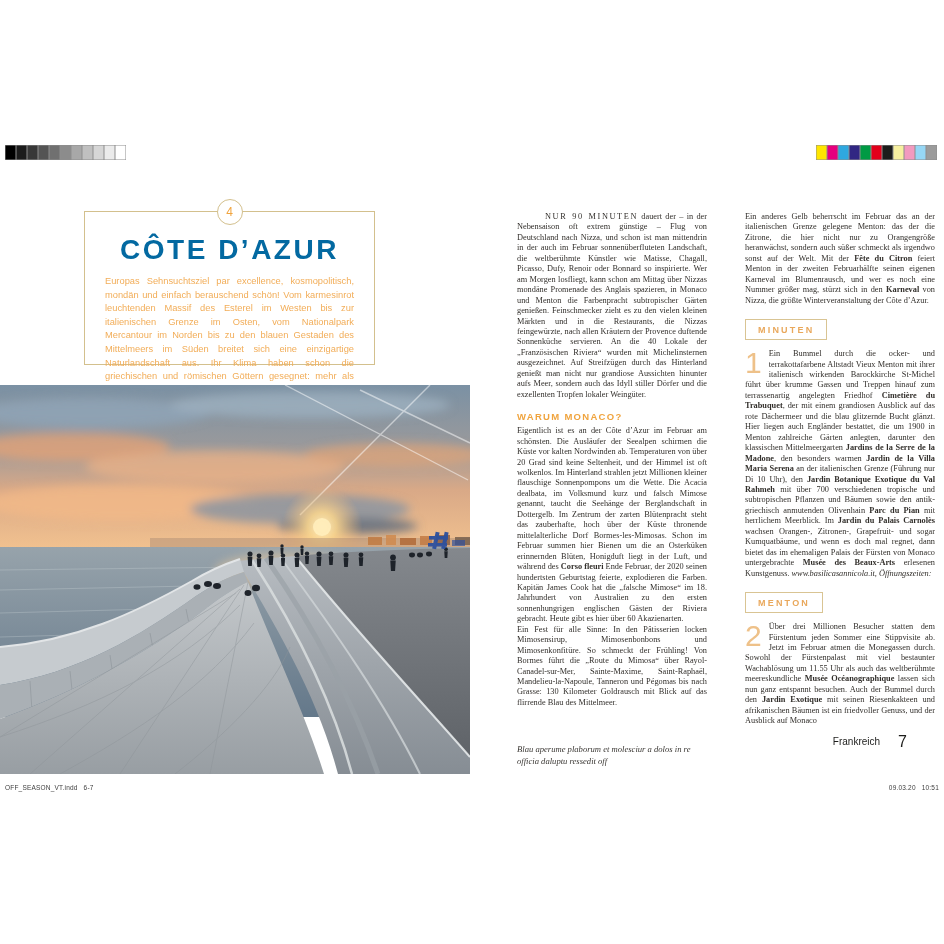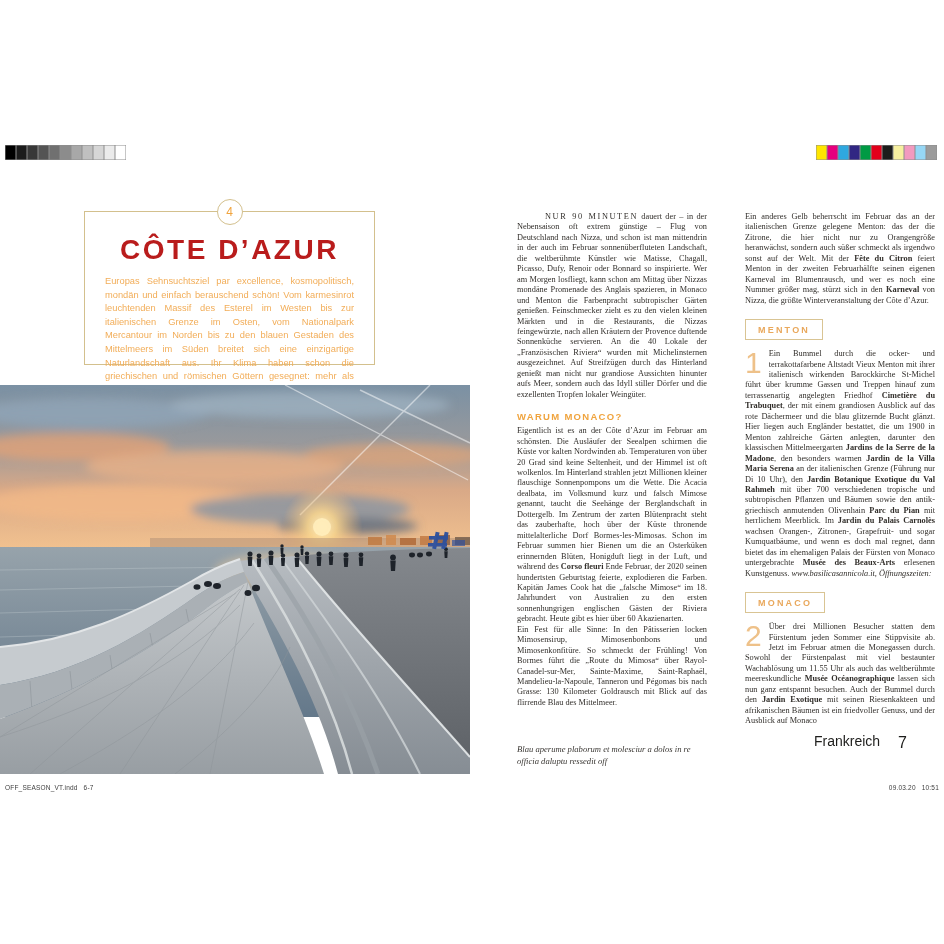--- a/index.html
+++ b/index.html
@@ -20,21 +20,21 @@
   .intro-box {
     position:absolute; left:84px; top:211px; width:289px; height:152px;
     border:1px solid #d3c08d;
   }
   .chapter-circle {
     position:absolute; left:50%; top:-13px; transform:translateX(-50%);
     width:24px; height:24px; border:1px solid #d3c08d; border-radius:50%;
     background:#fff; color:#f0a43e; font-size:12px; line-height:24px; text-align:center;
   }
   .main-title {
-    margin:22px 10px 6px; text-align:center; color:#b91c1c;
+    margin:22px 10px 6px; text-align:center; color:#0369a1;
     font-size:28px; font-weight:600; letter-spacing:2.5px;
   }
   .intro-text {
     margin:9px 20px 0; color:#f2ad58; font-size:9.3px; line-height:13.6px;
     text-align:justify; text-align-last:center; font-weight:500;
   }
   .photo-wrap { position:absolute; left:0; top:385px; width:470px; height:389px; }
 
   
   .col { position:absolute; top:212px; width:190px; }
@@ -56,21 +56,21 @@
   .num-item { overflow:hidden; }
   .drop-num {
     float:left; font-size:30px; line-height:24px; color:#eec189;
     margin:2px 7px 0 0; font-weight:400;
   }
   .caption {
     margin-top:36px; font-family:"Liberation Serif", serif; font-style:italic;
     font-size:8.6px; line-height:11.2px; color:#3a3733;
   }
   .footer { position:absolute; left:717px; top:733px; width:190px; text-align:right; color:#1d1d1b; }
-  .footer-label { font-size:14px; vertical-align:2px; margin-right:18px; }
+  .footer-label { font-size:10px; vertical-align:2px; margin-right:18px; }
   .footer-num { font-size:16px; }
 </style>
 </head>
 <body>
 
 <div id="gray-bar" class="bar">
     <div class="sw" style="background: rgb(0, 0, 0);"></div>
     <div class="sw" style="background: rgb(28, 28, 28);"></div>
     <div class="sw" style="background: rgb(56, 56, 56);"></div>
     <div class="sw" style="background: rgb(84, 84, 84);"></div>
@@ -256,26 +256,26 @@
   <div id="col1" class="col">
     <p class="body-txt"><span class="lead-caps">NUR 90 MINUTEN</span><span> dauert der – in der Nebensaison oft extrem günstige – Flug von Deutschland nach Nizza, und schon ist man mittendrin in der auch im Februar sonnenüberfluteten Landschaft, die weltberühmte Künstler wie Matisse, Chagall, Picasso, Dufy, Renoir oder Bonnard so inspirierte. Wer am Morgen losfliegt, kann schon am Mittag über Nizzas mondäne Promenade des Anglais spazieren, in Monaco und Menton die Farbenpracht subtropischer Gärten genießen. Feinschmecker zieht es zu den vielen kleinen Märkten und in die Restaurants, die Nizzas feingewürzte, nach allen Kräutern der Provence duftende Sonnenküche servieren. An die 40 Lokale der „Französischen Riviera“ wurden mit Michelinsternen ausgezeichnet. Auf Streifzügen durch das Hinterland genießt man nicht nur grandiose Aussichten hinunter aufs Meer, sondern auch das Idyll stiller Dörfer und die exzellenten Tropfen lokaler Weingüter.</span></p>
     <h2 class="orange-heading">WARUM MONACO?</h2>
     <p class="body-txt"><span>Eigentlich ist es an der Côte d’Azur im Februar am schönsten. Die Ausläufer der Seealpen schirmen die Küste vor kalten Nordwinden ab. Temperaturen von über 20 Grad sind keine Seltenheit, und der Himmel ist oft wolkenlos. Im Hinterland strahlen jetzt Millionen kleiner flauschige Sonnenpompons um die Wette. Die Acacia dealbata, im Volksmund kurz und falsch Mimose genannt, taucht die Seehänge der Berglandschaft in Dottergelb. Im Zentrum der zarten Blütenpracht steht das zauberhafte, hoch über der Küste thronende mittelalterliche Dorf Bormes-les-Mimosas. Schon im Februar summen hier Bienen um die an Osterküken erinnernden Blüten, Honigduft liegt in der Luft, und während des </span><span style="font-weight: 700;">Corso fleuri</span><span> Ende Februar, der 2020 seinen hundertsten Geburtstag feierte, explodieren die Farben. Kapitän James Cook hat die „falsche Mimose“ im 18. Jahrhundert von Australien zu den ersten sonnenhungrigen englischen Gästen der Riviera gebracht. Heute gibt es hier über 60 Akazienarten.</span></p>
     <p class="body-txt"><span>Ein Fest für alle Sinne: In den Pâtisserien locken Mimosensirup, Mimosenbonbons und Mimosenkonfitüre. So schmeckt der Frühling! Von Bormes führt die „Route du Mimosa“ über Rayol-Canadel-sur-Mer, Sainte-Maxime, Saint-Raphaël, Mandelieu-la-Napoule, Tanneron und Pégomas bis nach Grasse: 130 Kilometer Goldrausch mit Blick auf das flirrende Blau des Mittelmeer.</span></p>
     <p class="caption">Blau aperume plaborum et molesciur a dolos in re officia daluptu ressedit off</p>
   </div>
 
   <div id="col2" class="col">
     <p class="body-txt"><span>Ein anderes Gelb beherrscht im Februar das an der italienischen Grenze gelegene Menton: das der die Zitrone, die hier nicht nur zu Orangengröße heranwächst, sondern auch süßer schmeckt als irgendwo sonst auf der Welt. Mit der </span><span style="font-weight: 700;">Fête du Citron</span><span> feiert Menton in der zweiten Februarhälfte seinen eigenen Karneval im Blumenrausch, und wer es noch eine Nummer größer mag, stürzt sich in den </span><span style="font-weight: 700;">Karneval</span><span> von Nizza, die größte Winterveranstaltung der Côte d’Azur.</span></p>
-    <div class="badge">MENTON</div>
+    <div class="badge">MINUTEN</div>
     <div class="num-item">
       <span class="drop-num">1</span>
       <p class="body-txt"><span>Ein Bummel durch die ocker- und terrakottafarbene Altstadt Vieux Menton mit ihrer italienisch wirkenden Barockkirche St-Michel führt über krumme Gassen und Treppen hinauf zum terrassenartig angelegten Friedhof </span><span style="font-weight: 700;">Cimetière du Trabuquet</span><span>, der mit einem grandiosen Ausblick auf das rote Dächermeer und die blau glitzernde Bucht glänzt. Hier liegen auch Engländer bestattet, die um 1900 in Menton zahlreiche Gärten anlegten, darunter den klassischen Mittelmeergarten </span><span style="font-weight: 700;">Jardins de la Serre de la Madone</span><span>, den besonders warmen </span><span style="font-weight: 700;">Jardin de la Villa Maria Serena</span><span> an der italienischen Grenze (Führung nur Di 10 Uhr), den </span><span style="font-weight: 700;">Jardin Botanique Exotique du Val Rahmeh</span><span> mit über 700 verschiedenen tropische und subtropischen Pflanzen und Bäumen sowie den antik-griechisch anmutenden Olivenhain </span><span style="font-weight: 700;">Parc du Pian</span><span> mit herrlichem Meerblick. Im </span><span style="font-weight: 700;">Jardin du Palais Carnolès</span><span> wachsen Orangen-, Zitronen-, Grapefruit- und sogar Kumquatbäume, und wenn es doch mal regnet, dann bietet das im ehemaligen Palais der Fürsten von Monaco untergebrachte </span><span style="font-weight: 700;">Musée des Beaux-Arts</span><span> erlesenen Kunstgenuss. </span><span style="font-style: italic;">www.basilicasannicola.it, Öffnungszeiten:</span></p>
     </div>
-    <div class="badge">MONACO</div>
+    <div class="badge">MENTON</div>
     <div class="num-item">
       <span class="drop-num">2</span>
       <p class="body-txt"><span>Über drei Millionen Besucher statten dem Fürstentum jeden Sommer eine Stippvisite ab. Jetzt im Februar atmen die Monegassen durch. Sowohl der Fürstenpalast mit viel bestaunter Wachablösung um 11.55 Uhr als auch das weltberühmte meereskundliche </span><span style="font-weight: 700;">Musée Océanographique</span><span> lassen sich nun ganz entspannt besuchen. Auch der Bummel durch den </span><span style="font-weight: 700;">Jardin Exotique</span><span> mit seinen Riesenkakteen und afrikanischen Bäumen ist ein friedvoller Genuss, und der Ausblick auf Monaco</span></p>
     </div>
   </div>
 
   <div class="footer">
     <span class="footer-label">Frankreich</span><span class="footer-num">7</span>
   </div>
 </div>

